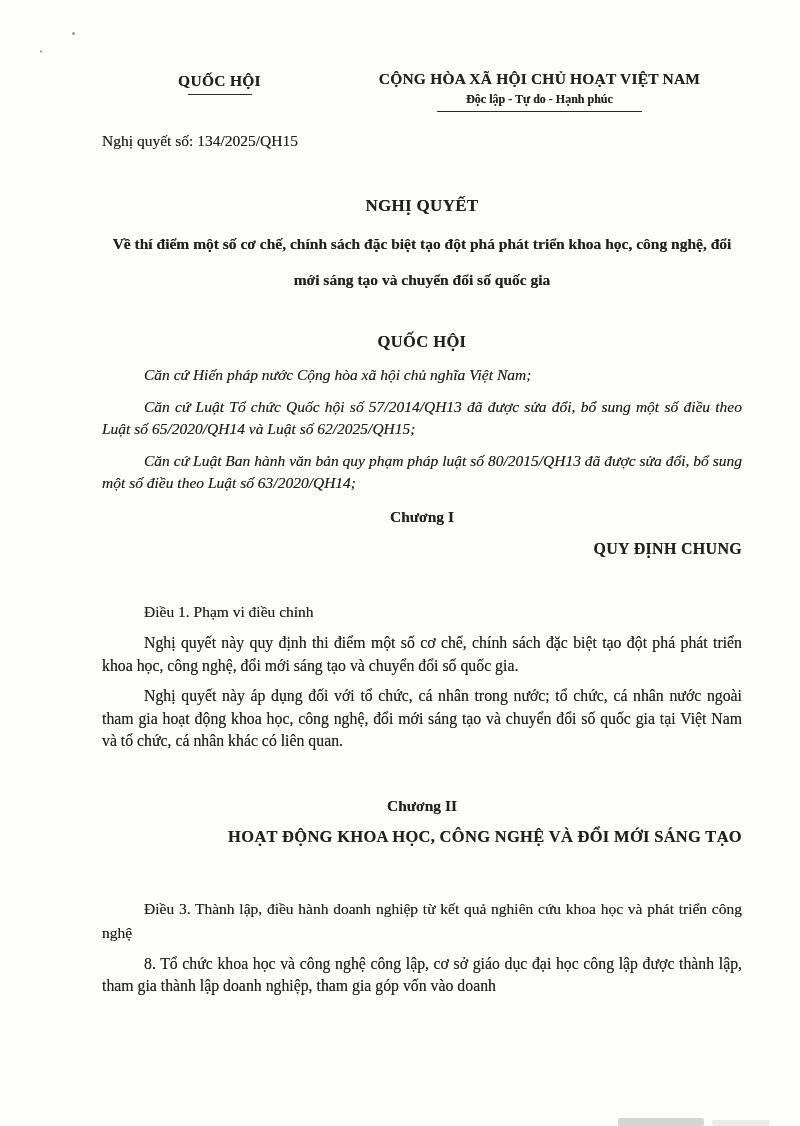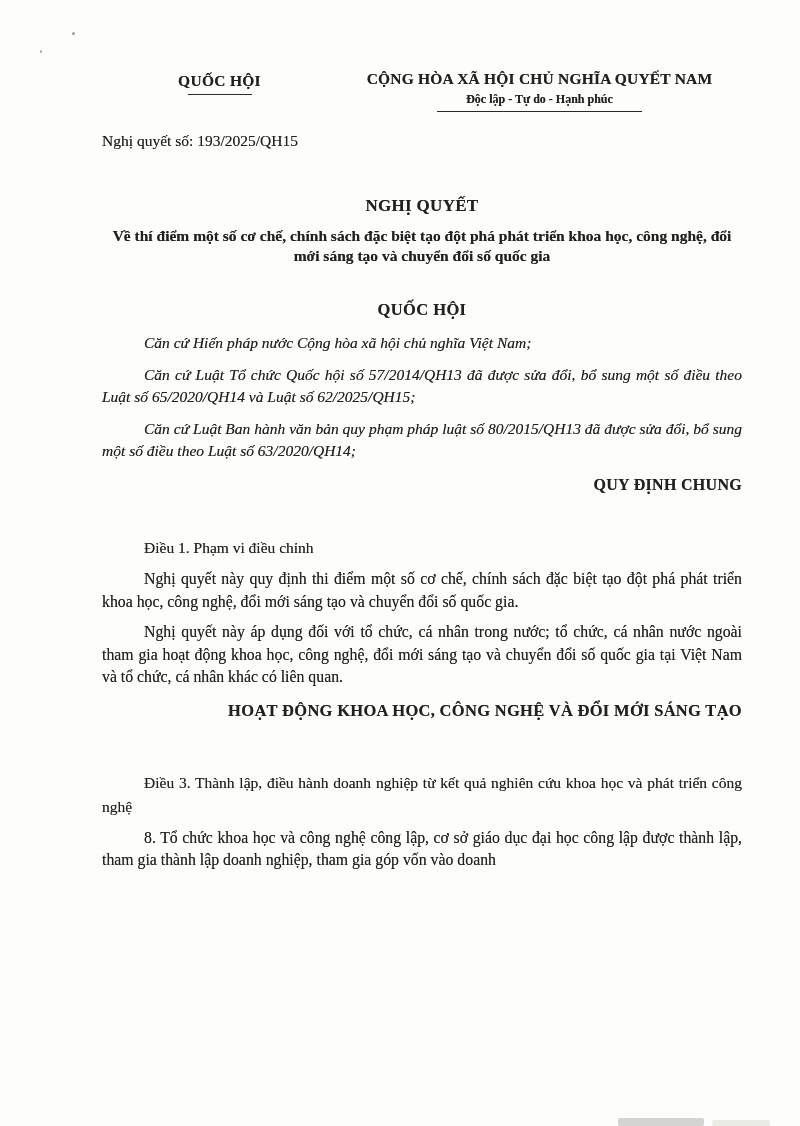--- a/index.html
+++ b/index.html
@@ -19,21 +19,21 @@
   .hdr-left{width:235px;text-align:center;padding-top:2px;}
   .org{font-weight:bold;font-size:15.5px;letter-spacing:.3px;}
   .org-underline{width:64px;height:0;border-bottom:1.5px solid #2a2a28;margin:4px auto 0;}
   .hdr-right{flex:1;text-align:center;}
   .republic{font-weight:bold;font-size:15.5px;letter-spacing:.2px;}
   .motto{font-weight:bold;font-size:12px;margin-top:4px;}
   .motto-underline{width:205px;height:0;border-bottom:1.5px solid #2a2a28;margin:4px auto 0;}
   .docnum{font-size:15.5px;margin-top:20px;}
   
   .title{margin-top:46px;text-align:center;font-weight:bold;font-size:17px;letter-spacing:.3px;}
-  .subtitle{margin:10px auto 18px;max-width:620px;text-align:center;font-weight:bold;font-size:15.5px;line-height:20px;}
+  .subtitle{margin:10px auto 18px;max-width:620px;text-align:center;font-weight:bold;font-size:15.5px;line-height:36px;}
   .issuer{margin-top:34px;text-align:center;font-weight:bold;font-size:16.5px;letter-spacing:.4px;}
   
   .preamble{margin-top:12px;}
   .preamble p{font-style:italic;font-size:15.5px;line-height:22px;text-align:justify;text-indent:42px;margin:0 0 10px 0;}
   .enact{margin-top:22px;text-align:center;font-weight:bold;font-size:16.5px;letter-spacing:.3px;}
   .chapter-label{margin-top:14px;text-align:center;font-weight:bold;font-size:15.5px;}
   .chapter-title{margin-top:14px;text-align:right;font-weight:bold;font-size:16px;letter-spacing:.3px;}
   .chapter-title.big{font-size:16.5px;margin-top:12px;}
   .art-h{font-weight:normal;font-size:15.5px;line-height:24px;text-indent:42px;margin:0;text-align:justify;}
   .art-b{font-size:15.8px;line-height:22.5px;text-align:justify;text-indent:42px;margin:8px 0 0 0;}
@@ -53,47 +53,49 @@
 <body>
 
 <div class="page">
 
   <div class="hdr">
     <div class="hdr-left">
       <div class="org">QUỐC HỘI</div>
       <div class="org-underline"></div>
     </div>
     <div class="hdr-right">
-      <div class="republic">CỘNG HÒA XÃ HỘI CHỦ NGHĨA QUYẾT NAM</div>
+      <div class="republic">CỘNG HÒA XÃ HỘI CHỦ HOẠT VIỆT NAM</div>
       <div class="motto">Độc lập - Tự do - Hạnh phúc</div>
       <div class="motto-underline"></div>
     </div>
   </div>
 
-  <div class="docnum">Nghị quyết số: 193/2025/QH15</div>
+  <div class="docnum">Nghị quyết số: 134/2025/QH15</div>
 
   <div class="title">NGHỊ QUYẾT</div>
   <div class="subtitle">Về thí điểm một số cơ chế, chính sách đặc biệt tạo đột phá phát triển khoa học, công nghệ, đổi mới sáng tạo và chuyển đổi số quốc gia</div>
 
   <div class="issuer">QUỐC HỘI</div>
 
   <div class="preamble">
     <p>Căn cứ Hiến pháp nước Cộng hòa xã hội chủ nghĩa Việt Nam;</p>
     <p>Căn cứ Luật Tổ chức Quốc hội số 57/2014/QH13 đã được sửa đổi, bổ sung một số điều theo Luật số 65/2020/QH14 và Luật số 62/2025/QH15;</p>
     <p>Căn cứ Luật Ban hành văn bản quy phạm pháp luật số 80/2015/QH13 đã được sửa đổi, bổ sung một số điều theo Luật số 63/2020/QH14;</p>
   </div>
 
 
+  <div class="chapter-label">Chương I</div>
   <div class="chapter-title">QUY ĐỊNH CHUNG</div>
 
   <p class="art-h sp-art1">Điều 1. Phạm vi điều chỉnh</p>
   <p class="art-b">Nghị quyết này quy định thi điểm một số cơ chế, chính sách đặc biệt tạo đột phá phát triển khoa học, công nghệ, đổi mới sáng tạo và chuyển đổi số quốc gia.</p>
 
   <p class="art-b">Nghị quyết này áp dụng đối với tổ chức, cá nhân trong nước; tổ chức, cá nhân nước ngoài tham gia hoạt động khoa học, công nghệ, đổi mới sáng tạo và chuyển đổi số quốc gia tại Việt Nam và tổ chức, cá nhân khác có liên quan.</p>
 
+  <div class="chapter-label sp-ch2">Chương II</div>
   <div class="chapter-title big">HOẠT ĐỘNG KHOA HỌC, CÔNG NGHỆ VÀ ĐỔI MỚI SÁNG TẠO</div>
 
   <p class="art-h sp-art3">Điều 3. Thành lập, điều hành doanh nghiệp từ kết quả nghiên cứu khoa học và phát triển công nghệ</p>
   <p class="art-b">8. Tổ chức khoa học và công nghệ công lập, cơ sở giáo dục đại học công lập được thành lập, tham gia thành lập doanh nghiệp, tham gia góp vốn vào doanh</p>
 
 </div>
 
 <div class="speck s1"></div>
 <div class="speck s2"></div>
 <div class="smudge m1"></div>

